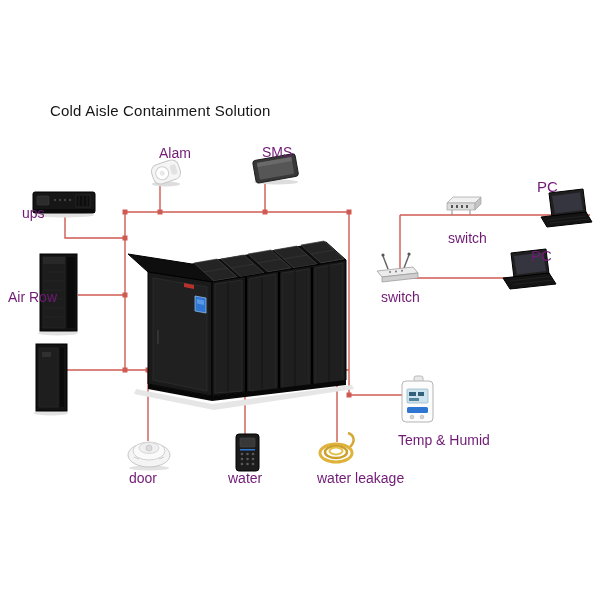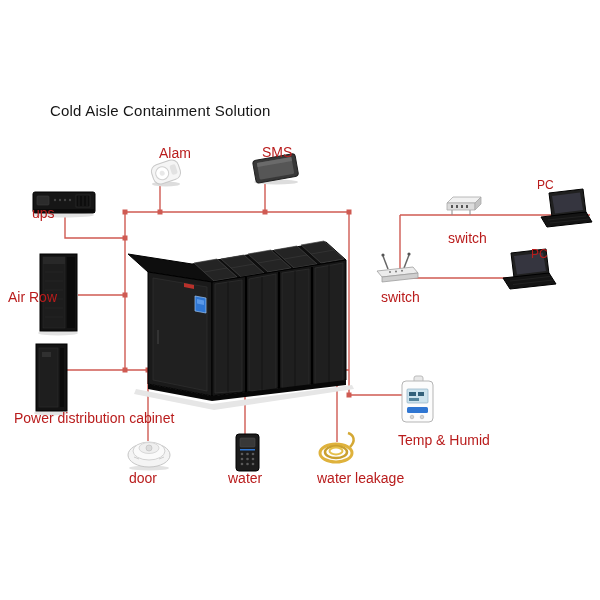--- a/index.html
+++ b/index.html
@@ -1,21 +1,21 @@
 <!DOCTYPE html>
 <html><head>
 <meta charset="utf-8">
 <style>
   html,body{margin:0;padding:0;background:#ffffff;}
   body{font-family:"Liberation Sans", sans-serif;}
   .canvas{position:relative;width:600px;height:600px;background:#ffffff;overflow:hidden;}
   .gfx{position:absolute;left:0;top:0;}
-  .label{position:absolute;color:#b91c1c;font-size:14px;line-height:1.1;white-space:nowrap;}
+  .label{position:absolute;color:#701a75;font-size:14px;line-height:1.1;white-space:nowrap;}
   .label.title{font-size:15px;color:#151515;letter-spacing:.2px;}
-  .label.small{font-size:12px;}
+  .label.small{font-size:15px;}
 </style>
 </head>
 <body>
 
 <div class="canvas">
 
   <svg class="gfx" width="600" height="600" viewBox="0 0 600 600">
 
     <g stroke="#cf5a52" stroke-width="1.4" fill="none">
       <path d="M125 212 H349"></path>
@@ -245,25 +245,24 @@
       <ellipse cx="336" cy="452" rx="11" ry="6" stroke="#caa02f" stroke-width="2.5"></ellipse>
       <ellipse cx="336" cy="451" rx="6.5" ry="3.5" stroke="#e6c04a" stroke-width="2"></ellipse>
       <path d="M350 447 C356 441 354 435 348 433" stroke="#d4a835" stroke-width="2.5"></path>
     </g>
 
   </svg>
 
   <div class="label title" style="left:50px;top:103px">Cold Aisle Containment Solution</div>
   <div class="label" style="left:159px;top:146px">Alam</div>
   <div class="label" style="left:262px;top:145px">SMS</div>
-  <div class="label" style="left:32px;top:206px">ups</div>
+  <div class="label" style="left:22px;top:206px">ups</div>
   <div class="label" style="left:448px;top:231px">switch</div>
   <div class="label small" style="left:537px;top:179px">PC</div>
   <div class="label small" style="left:531px;top:248px">PC</div>
   <div class="label" style="left:381px;top:290px">switch</div>
   <div class="label" style="left:8px;top:290px">Air Row</div>
-  <div class="label" style="left:14px;top:411px">Power distribution cabinet</div>
   <div class="label" style="left:398px;top:433px">Temp &amp; Humid</div>
   <div class="label" style="left:129px;top:471px">door</div>
   <div class="label" style="left:228px;top:471px">water</div>
   <div class="label" style="left:317px;top:471px">water leakage</div>
 
 </div>
 
 </body></html>

